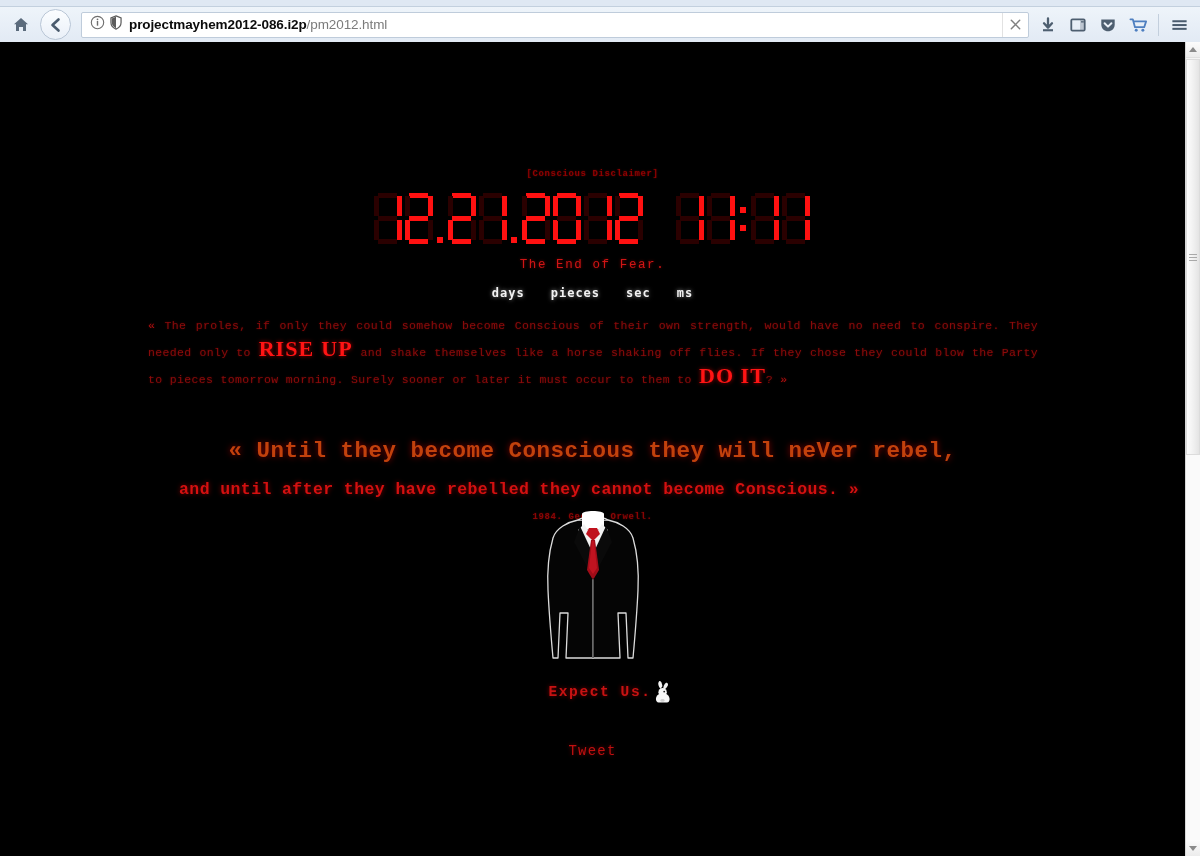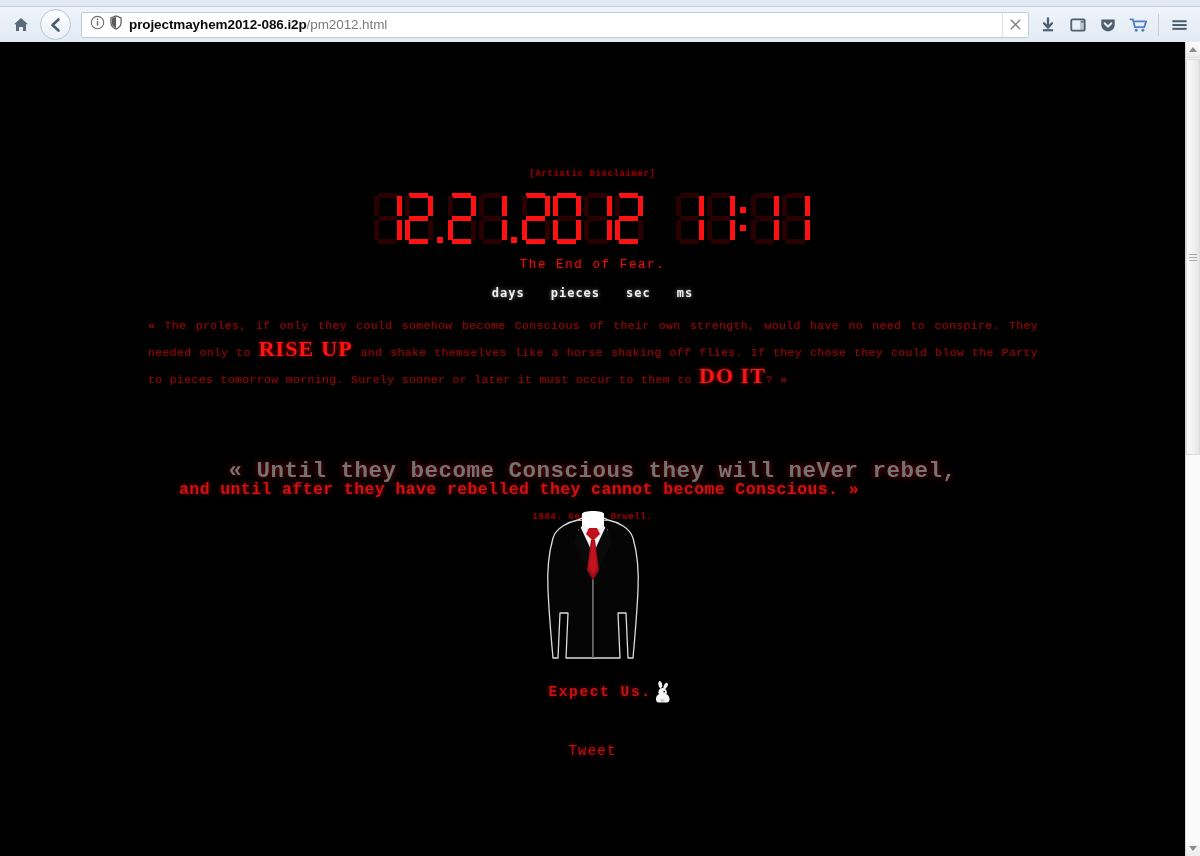--- a/index.html
+++ b/index.html
@@ -278,23 +278,22 @@
   #orwell-paragraph .guillemet { color: #b01010; }
 
   #quote-line-1 {
     position: absolute;
     top: 396px;
     left: 0; width: 1185px;
     font-family: "Liberation Mono", monospace;
     font-size: 22.5px;
     font-weight: bold;
     letter-spacing: 0.5px;
-    color: #737373;
+    color: #c2410c;
     text-shadow: 0 0 6px #8a0000;
-    margin-top: 20px;
   }
   #quote-line-2 {
     position: absolute;
     top: 438px;
     left: 0; width: 1030px;
     font-family: "Liberation Mono", monospace;
     font-size: 16.5px;
     font-weight: bold;
     letter-spacing: 0.4px;
     color: #d41010;
@@ -434,21 +433,21 @@
         </svg>
       </div>
 
     </div>
   </div>
 </div>
 
 <div id="page-viewport">
   <div id="page-content">
 
-    <div id="disclaimer">[Artistic Disclaimer]</div>
+    <div id="disclaimer">[Conscious Disclaimer]</div>
 
     <div id="countdown">
 
       <div class="led-group">
 
         <div class="led-cell">
           <div class="seg off sA"></div>
             <div class="seg sB"></div>
             <div class="seg sC"></div>
           <div class="seg off sD"></div>

